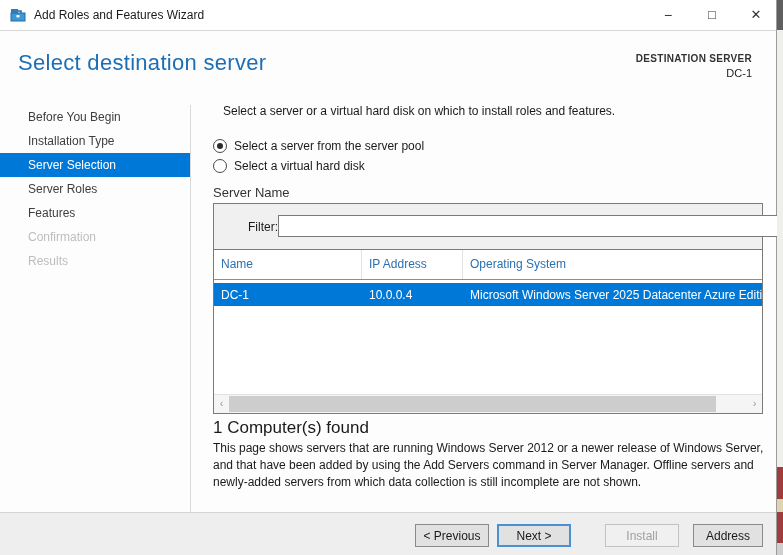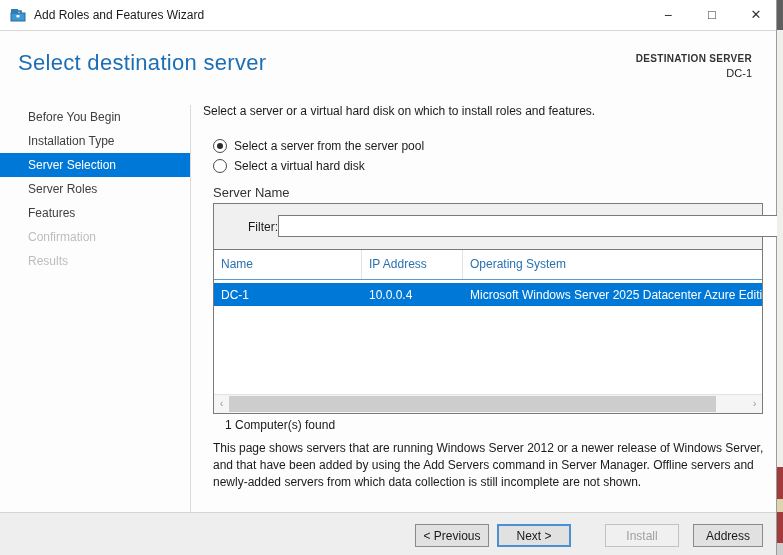--- a/index.html
+++ b/index.html
@@ -43,21 +43,21 @@
   .sidebar{position:absolute;left:0;top:105px;width:190px;}
   .side-divider{
     position:absolute;left:190px;top:105px;width:1px;height:407px;background:#d9d9d9;
   }
   .nav-item{
     height:24px;line-height:24px;padding-left:28px;font-size:12px;color:#3e3e3e;
     white-space:nowrap;cursor:default;
   }
   .nav-item.selected{background:#0078D7;color:#ffffff;}
   .nav-item.disabled{color:#bdbdbd;}
-  .intro{position:absolute;left:203px;top:104px;font-size:12px;color:#1a1a1a;white-space:nowrap;}
+  .intro{position:absolute;left:223px;top:104px;font-size:12px;color:#1a1a1a;white-space:nowrap;}
   .radio-row{position:absolute;left:213px;height:16px;display:flex;align-items:center;}
   .radio-row.r1{top:138px;}
   .radio-row.r2{top:158px;}
   .radio{
     width:12px;height:12px;border:1px solid #4a4a4a;border-radius:50%;
     background:#fff;margin-right:7px;position:relative;flex:0 0 auto;
   }
   .radio.checked::after{
     content:"";position:absolute;left:3px;top:3px;width:6px;height:6px;
     border-radius:50%;background:#2b2b2b;
@@ -103,21 +103,21 @@
   .hscroll{
     position:absolute;left:0;right:0;bottom:0;height:18px;
     background:#f5f5f5;border-top:1px solid #e2e2e2;display:flex;align-items:stretch;
   }
   .hs-arrow{
     width:15px;text-align:center;line-height:17px;font-size:11px;color:#9a9a9a;flex:0 0 auto;
   }
   .hs-track{flex:1;position:relative;}
   .hs-thumb{position:absolute;left:0;top:1px;bottom:1px;width:94%;background:#cdcdcd;}
   
-  .count-text{position:absolute;left:213px;top:418px;font-size:12px;color:#1a1a1a;margin-left:12px;}
+  .count-text{position:absolute;left:213px;top:418px;font-size:17px;color:#1a1a1a;}
   .description{
     position:absolute;left:213px;top:440px;width:566px;
     font-size:12px;color:#1a1a1a;line-height:17px;
   }
   
   .footer{
     position:absolute;left:0;top:512px;width:776px;height:43px;
     background:#eeeeee;border-top:1px solid #d4d4d4;box-sizing:border-box;
   }
   .btn{

